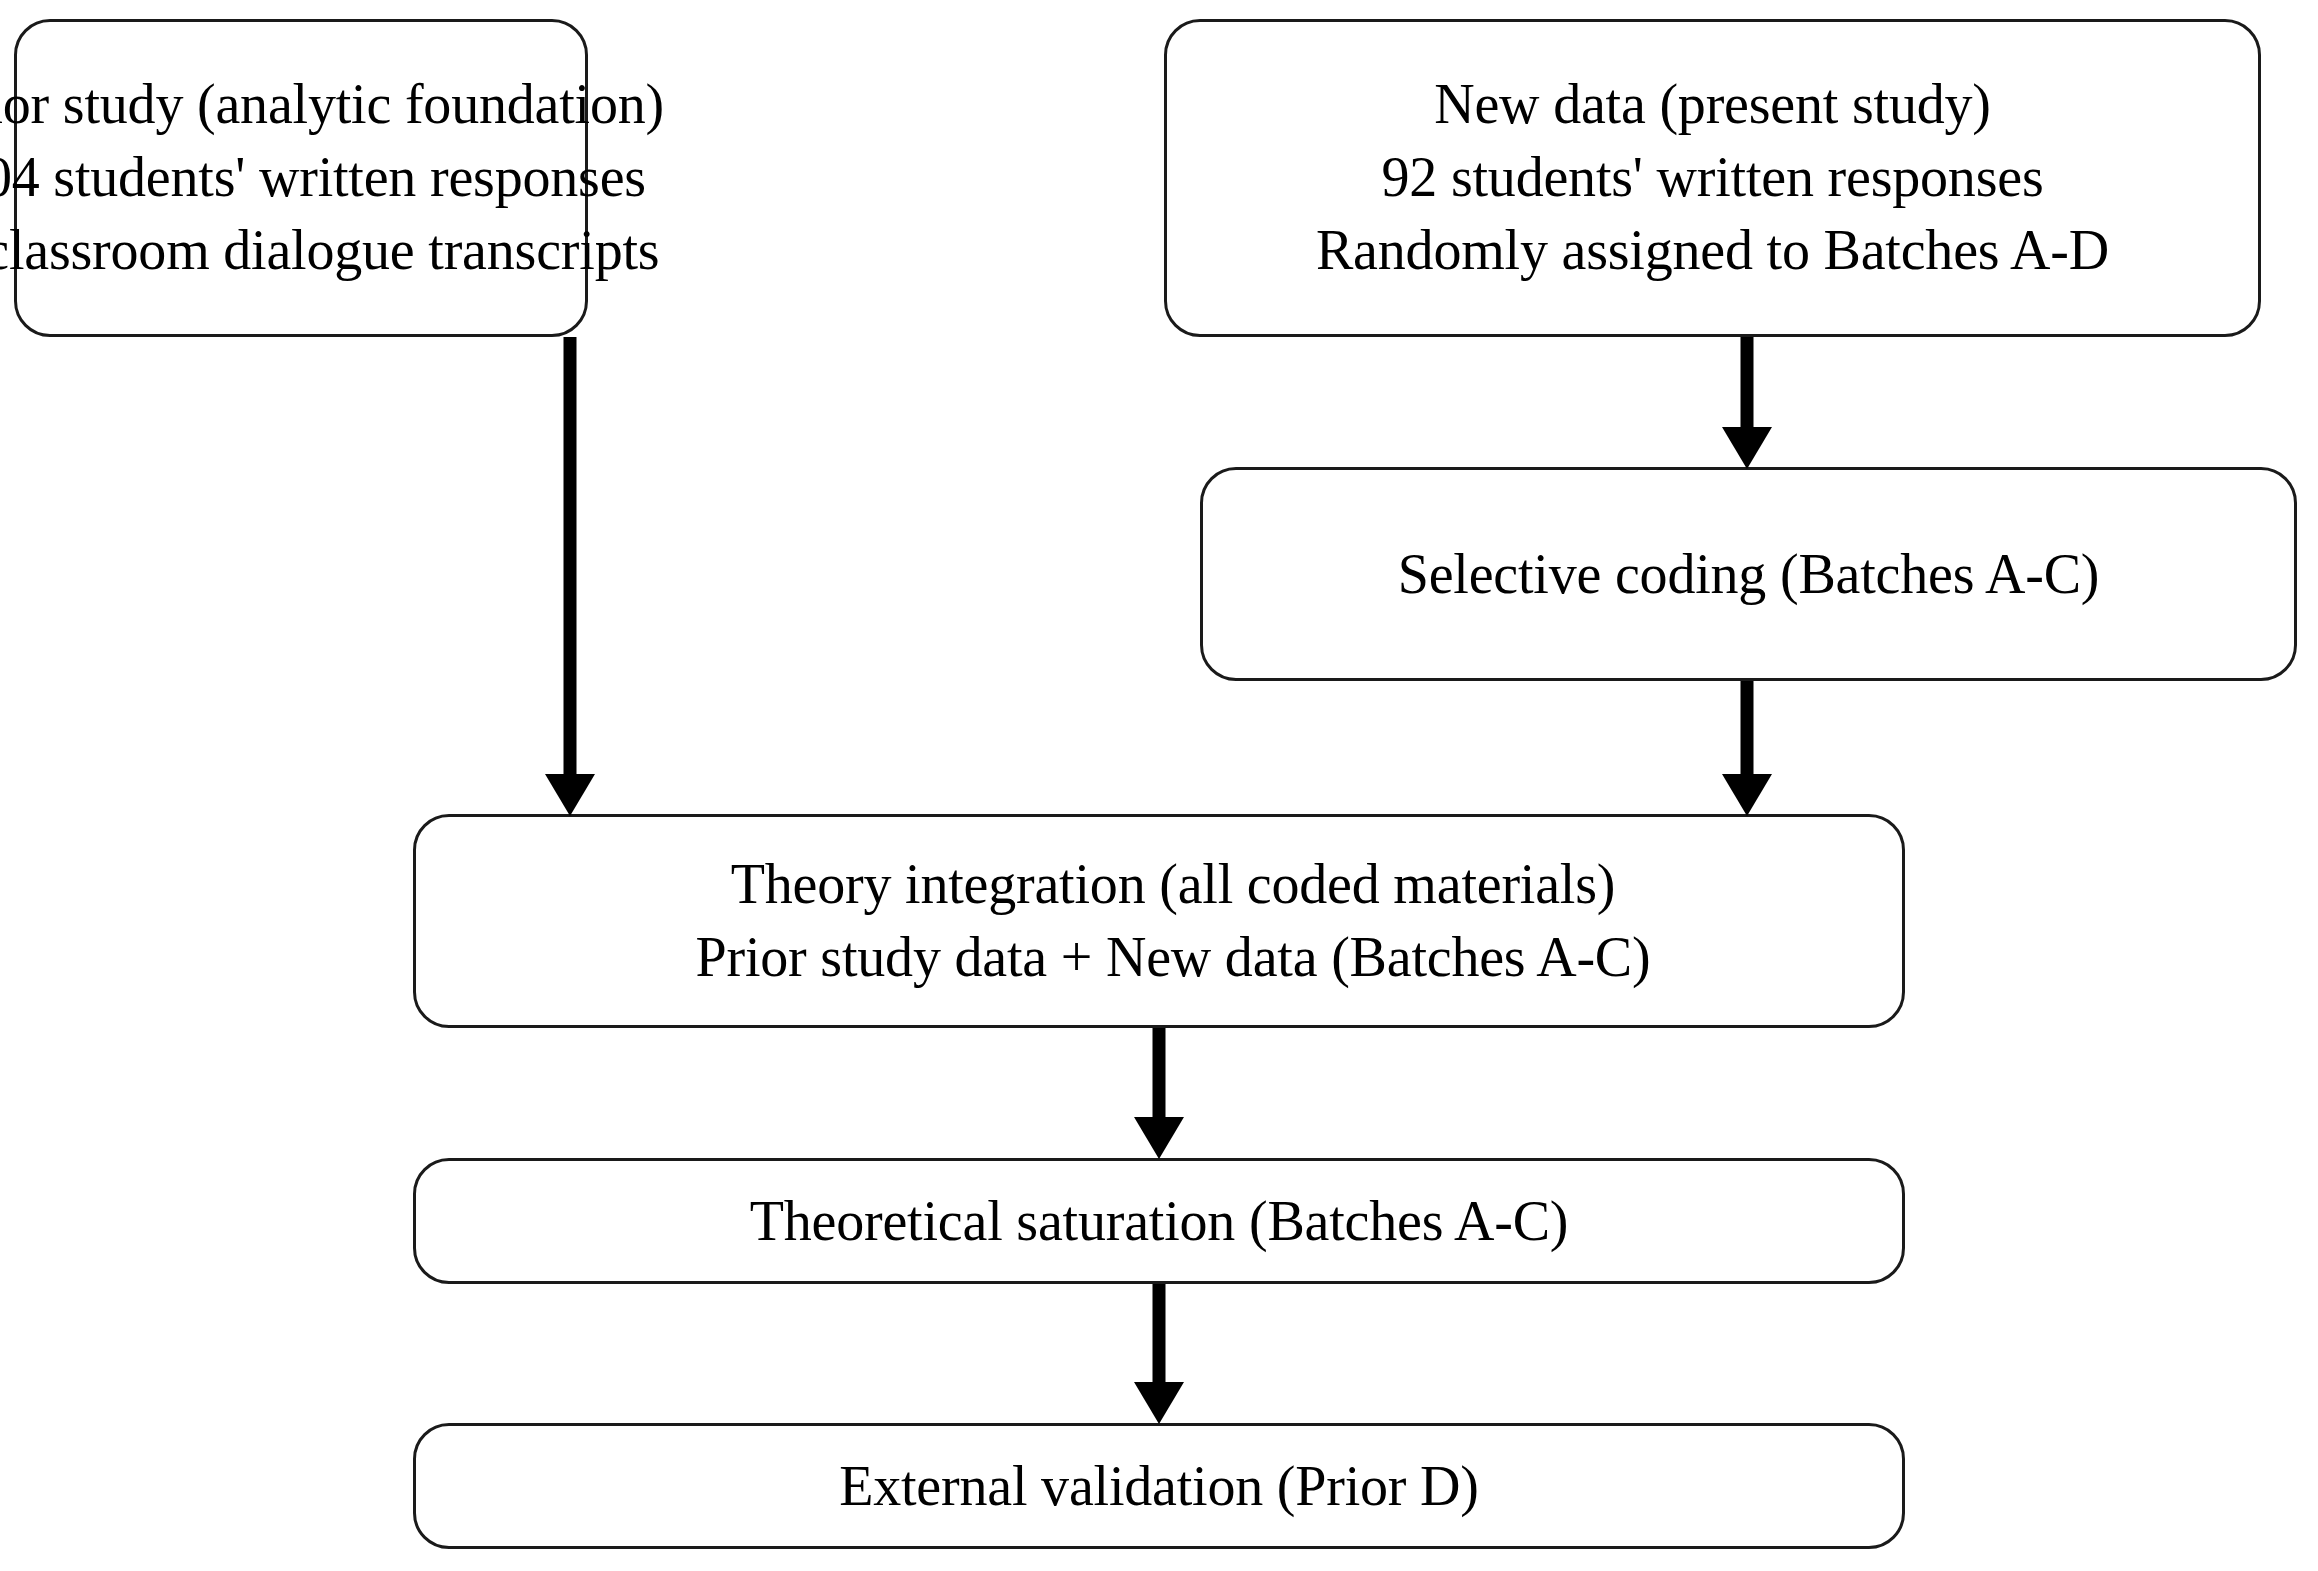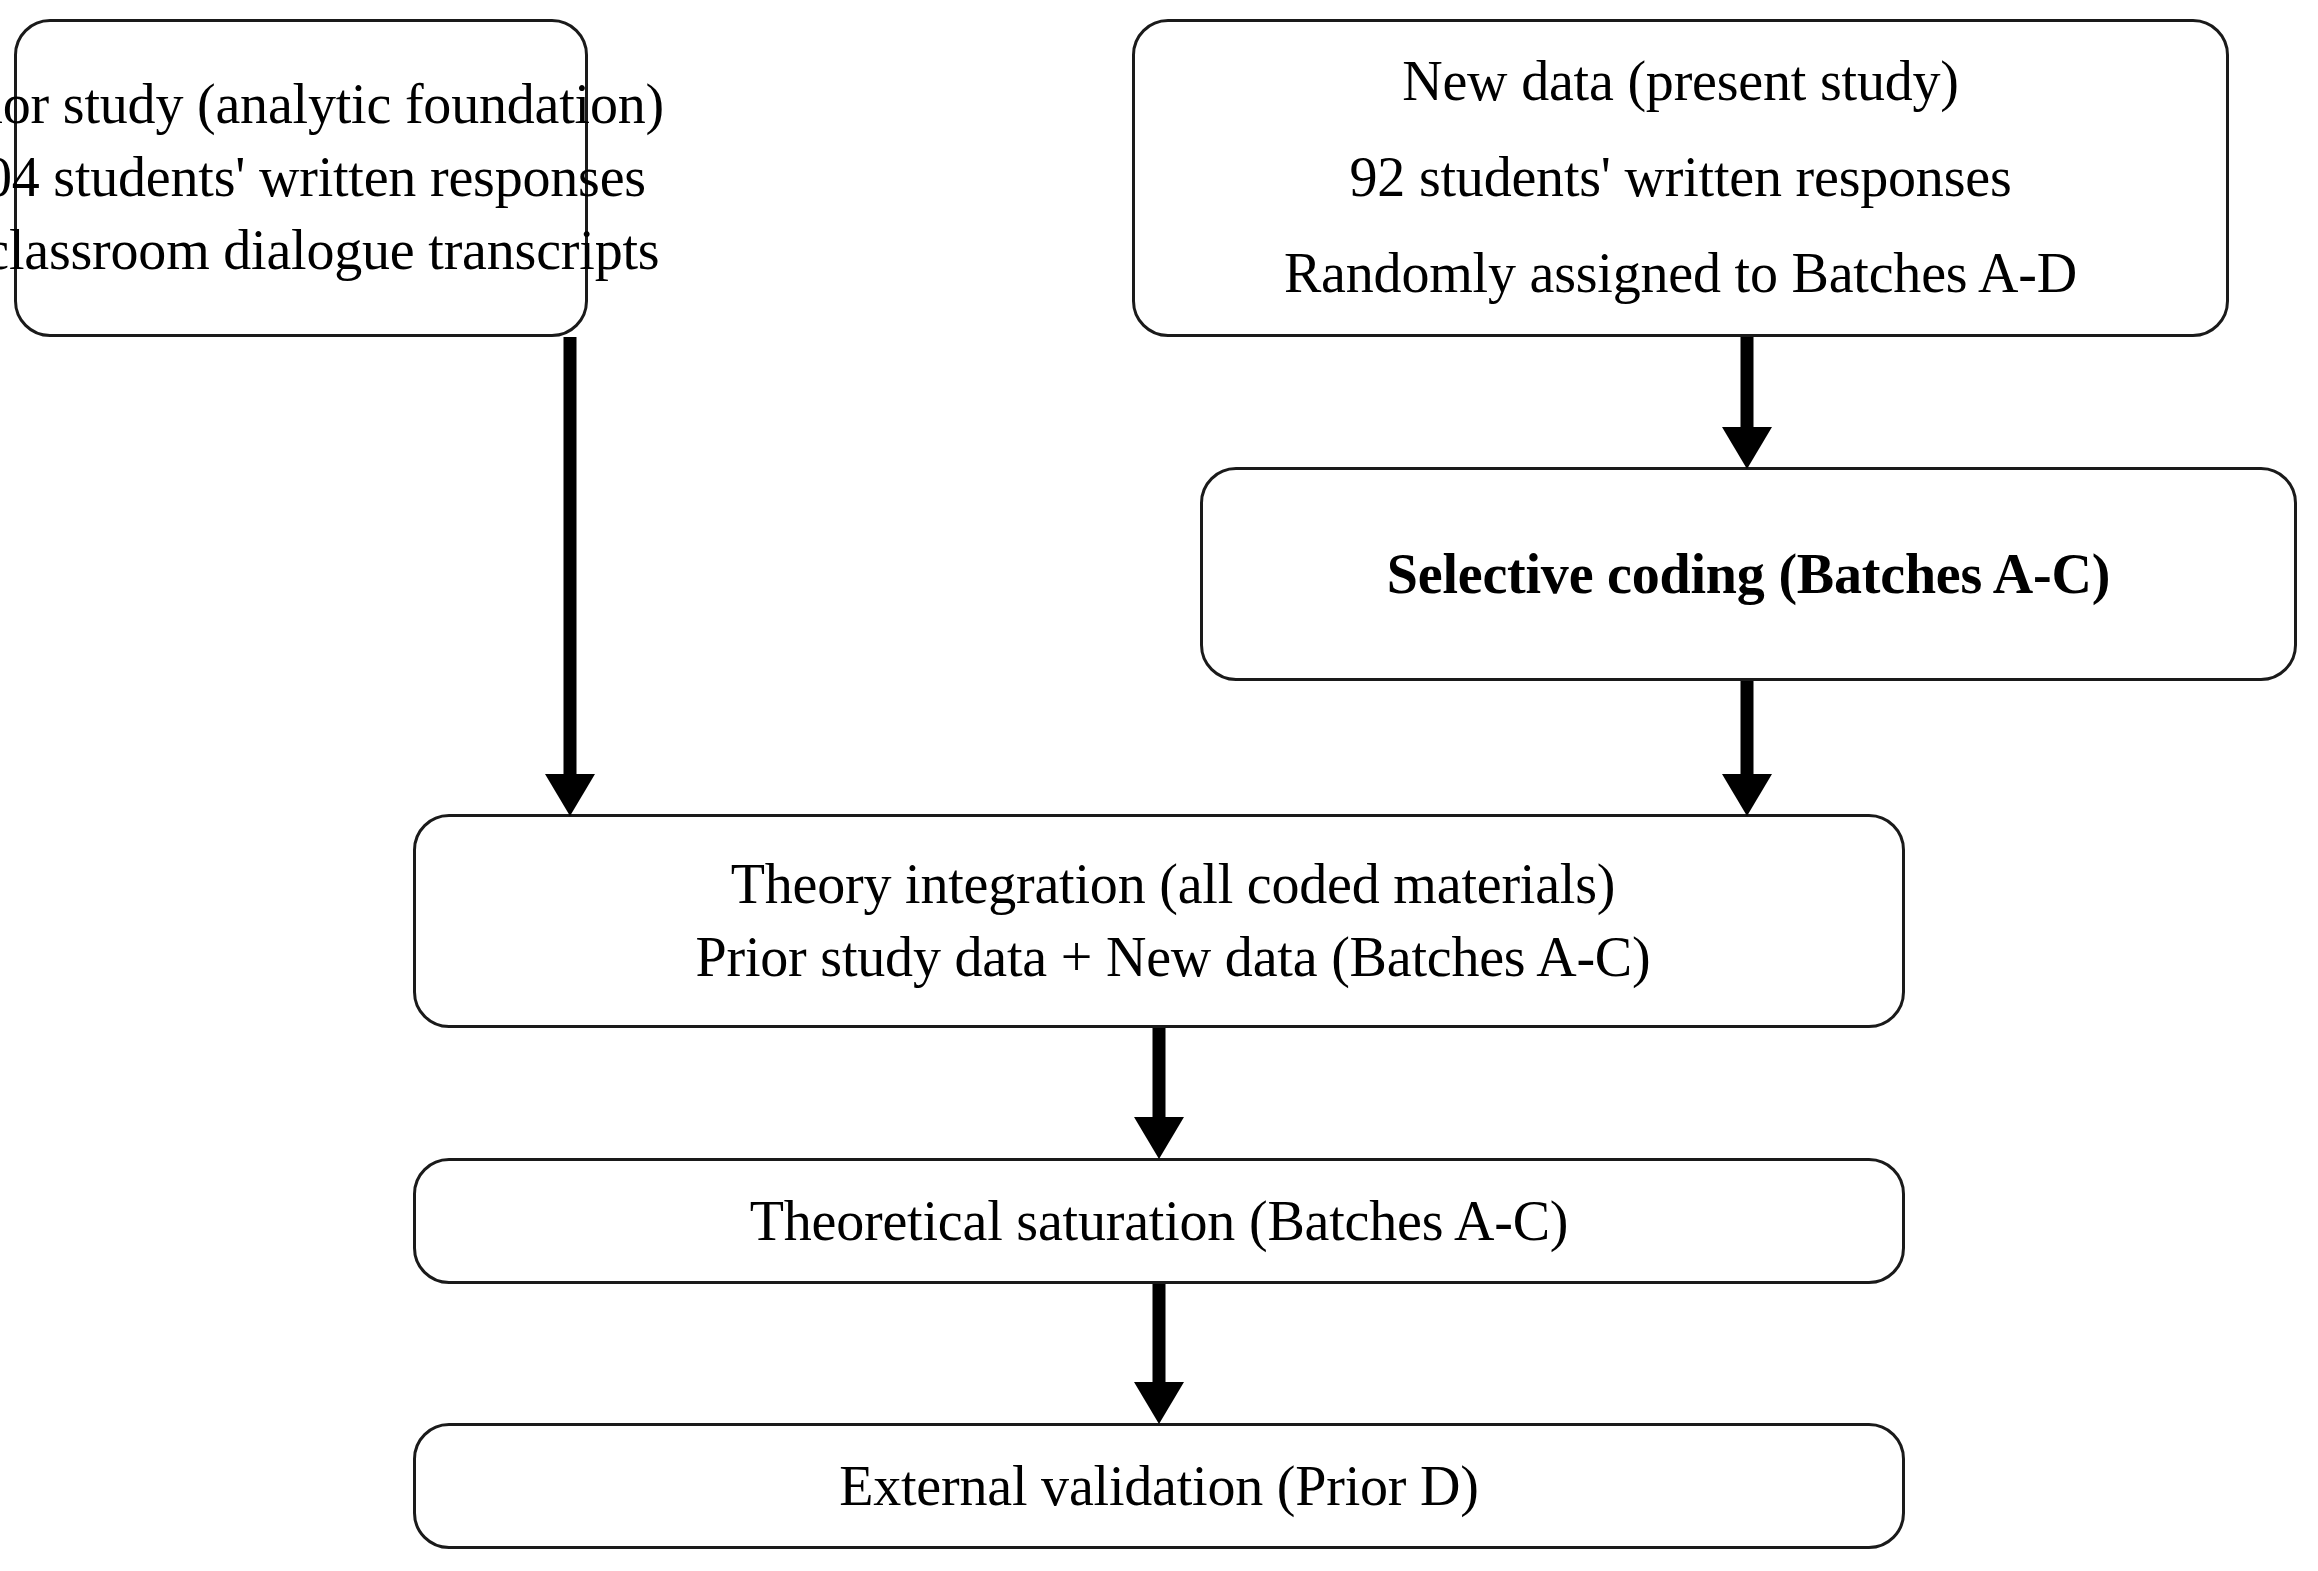--- a/index.html
+++ b/index.html
@@ -31,22 +31,22 @@
     text-align: center;
     line-height: 1.30;
     font-size: 56px;
     letter-spacing: -0.2px;
     white-space: nowrap;
   }
   .node .ln { display: block; }
 
   
   #node-prior-study      { left: 14px;   top: 18.6px;   width: 574px;  height: 318px; }
-  #node-new-data         { left: 1132px; top: 18.6px;   width: 1097px; height: 318px; gap: 23px; }
-  #node-selective-coding { left: 1200px; top: 467px;  width: 1097px; height: 214px; font-weight: bold; }
+  #node-new-data         { left: 1164px; top: 18.6px;   width: 1097px; height: 318px; }
+  #node-selective-coding { left: 1200px; top: 467px;  width: 1097px; height: 214px; }
   #node-theory-integration { left: 413px; top: 814px; width: 1492px; height: 214px; padding-left: 28px; }
   #node-theoretical-saturation { left: 413px; top: 1158px; width: 1492px; height: 126px; align-items: center; }
   #node-external-validation { left: 413px; top: 1423px; width: 1492px; height: 126px; }
 
   
   .arrow {
     position: absolute;
   }
   .arrow .shaft {
     position: absolute;

